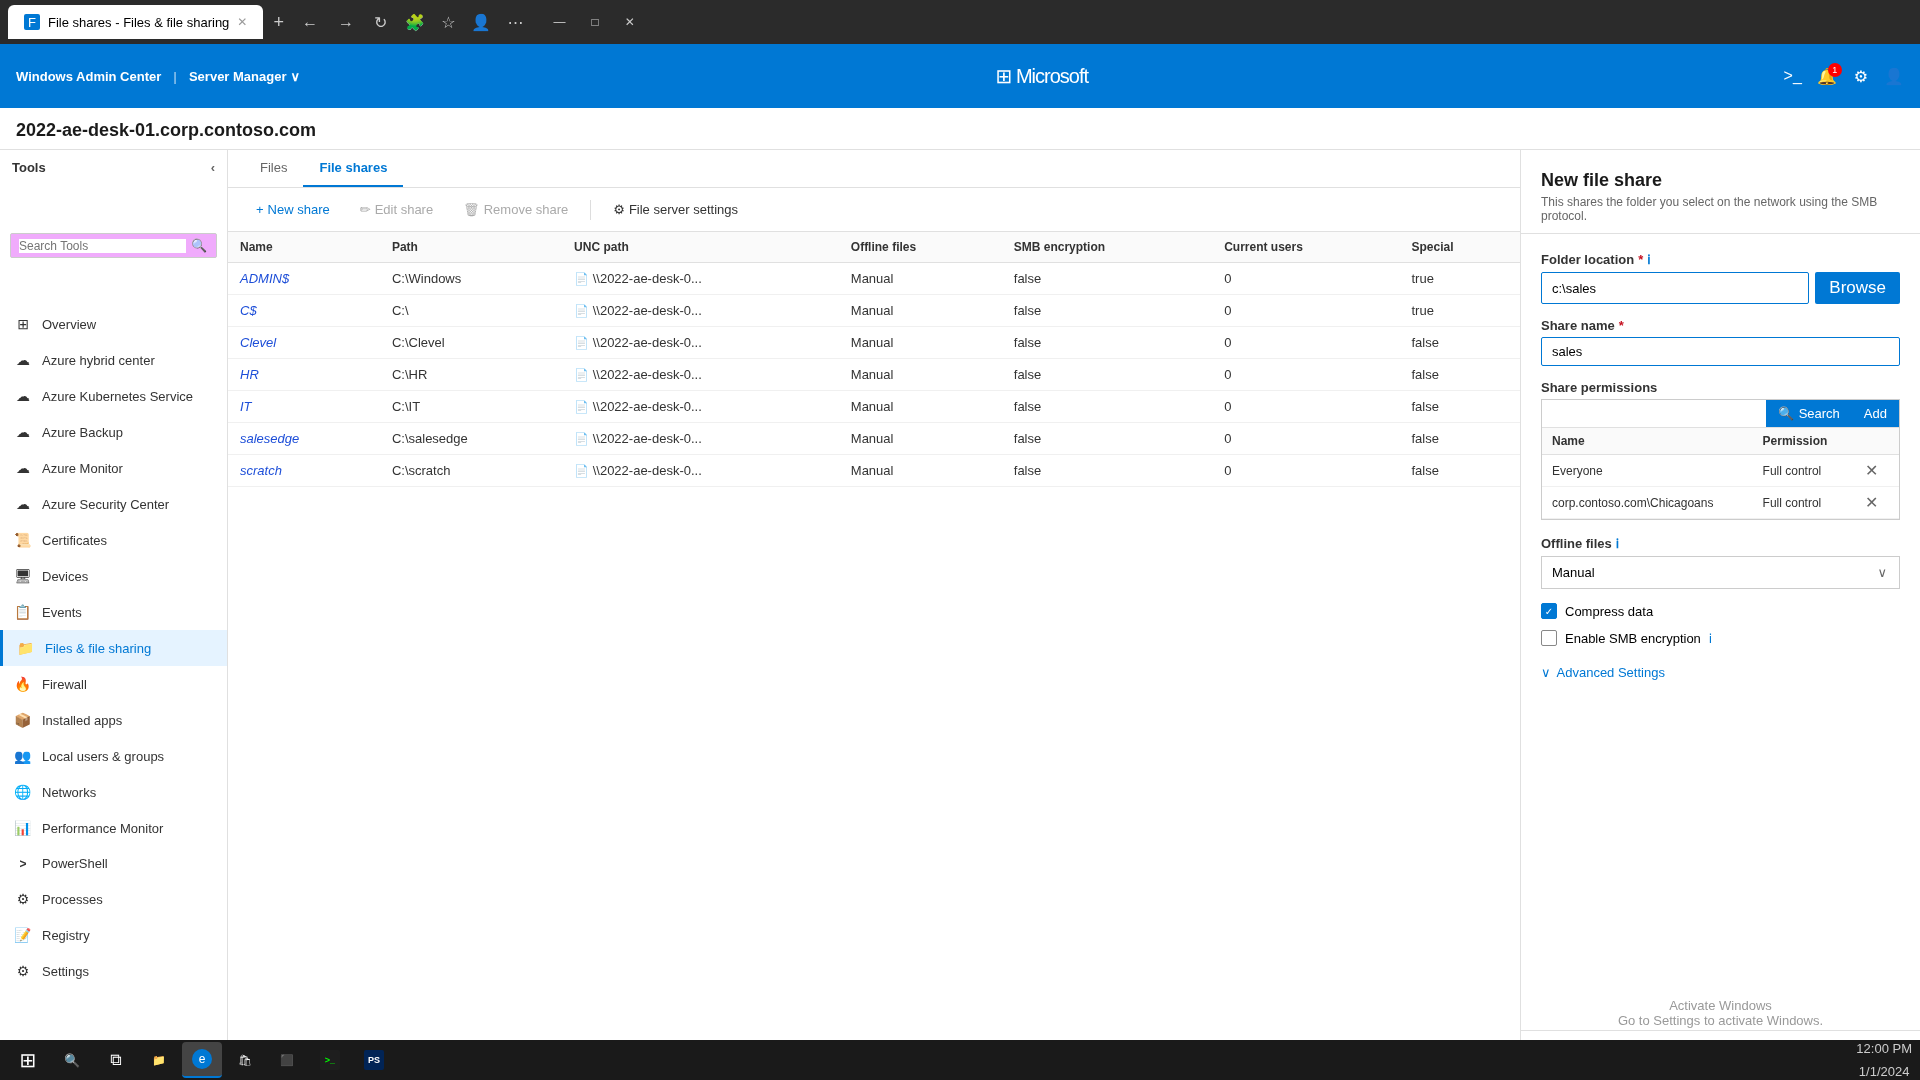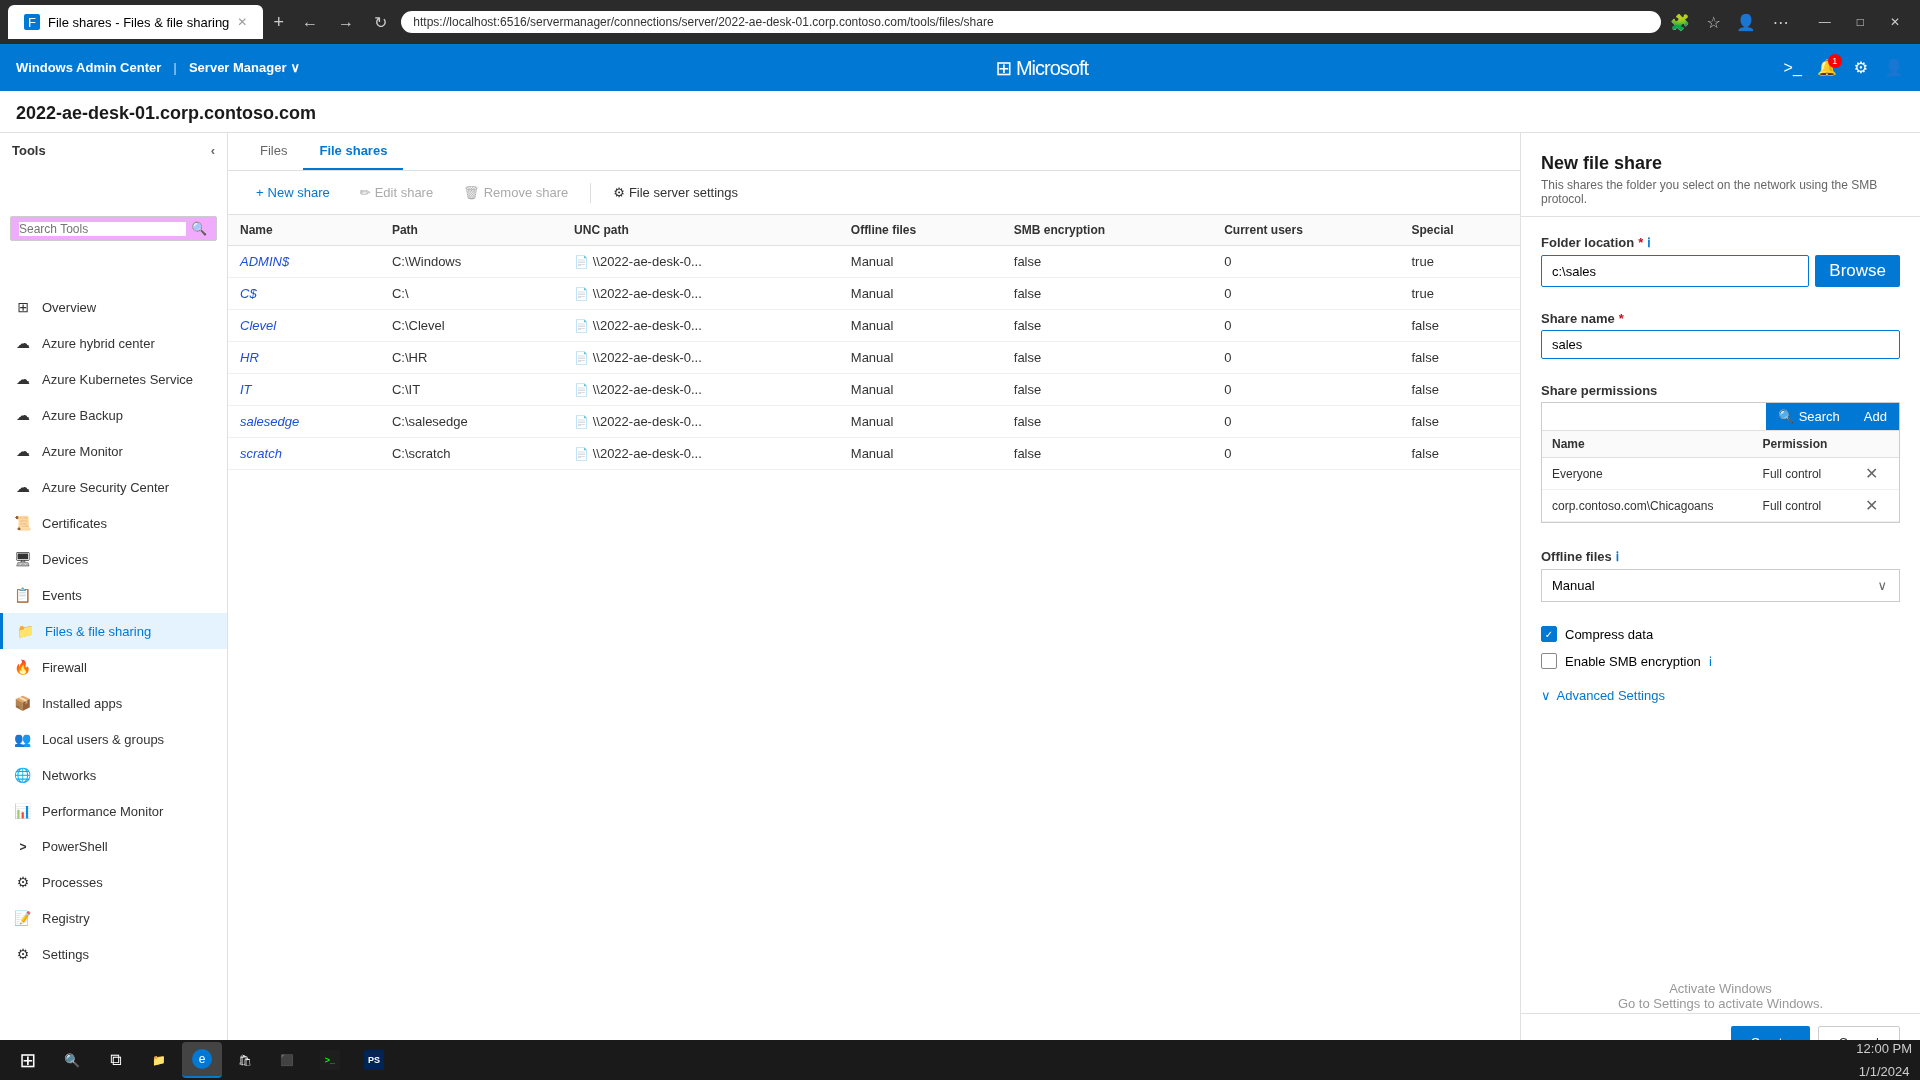--- a/index.html
+++ b/index.html
@@ -12,21 +12,21 @@
     .new-tab-btn { color: #ccc; font-size: 18px; cursor: pointer; padding: 4px; }
     .browser-controls { display: flex; align-items: center; gap: 4px; }
     .browser-btn { color: #ccc; background: none; border: none; font-size: 16px; cursor: pointer; padding: 4px 8px; }
     .address-bar { flex: 1; background: #fff; border-radius: 20px; padding: 4px 12px; font-size: 12px; color: #333; display: flex; align-items: center; }
     .browser-actions { display: flex; gap: 8px; }
     .browser-action-btn { color: #ccc; background: none; border: none; font-size: 16px; cursor: pointer; padding: 4px; }
     .window-controls { display: flex; gap: 2px; margin-left: 8px; }
     .win-btn { background: none; border: none; color: #ccc; font-size: 12px; padding: 4px 12px; cursor: pointer; }
 
     
-    .top-nav { background: #0078d4; height: 47px; display: flex; align-items: center; padding: 0 16px; justify-content: space-between; }
+    .top-nav { background: #0078d4; height: 64px; display: flex; align-items: center; padding: 0 16px; justify-content: space-between; }
     .top-nav-left { display: flex; align-items: center; gap: 8px; color: #fff; font-size: 14px; font-weight: 600; }
     .top-nav-divider { color: rgba(255,255,255,0.5); margin: 0 4px; }
     .top-nav-server { color: #fff; font-size: 14px; display: flex; align-items: center; gap: 4px; cursor: pointer; }
     .top-nav-center { display: flex; align-items: center; }
     .microsoft-logo { color: #fff; font-size: 20px; font-weight: 300; letter-spacing: -1px; }
     .top-nav-right { display: flex; align-items: center; gap: 16px; color: #fff; }
     .nav-icon-btn { background: none; border: none; color: #fff; font-size: 16px; cursor: pointer; position: relative; }
     .nav-badge { position: absolute; top: -4px; right: -4px; background: #f00; border-radius: 50%; width: 14px; height: 14px; font-size: 9px; display: flex; align-items: center; justify-content: center; color: #fff; }
 
     
@@ -68,21 +68,21 @@
     td { padding: 8px 12px; font-size: 13px; color: #333; border-bottom: 1px solid #f0f0f0; }
     td a { color: #1d4ed8; text-decoration: none; font-style: italic; }
     .file-icon { color: #888; font-size: 12px; }
 
     
     .right-panel { width: 400px; background: #fff; border-left: 1px solid #e0e0e0; display: flex; flex-direction: column; overflow-y: auto; }
     .panel-header { padding: 20px 20px 10px 20px; border-bottom: 1px solid #e0e0e0; }
     .panel-title { font-size: 18px; font-weight: 600; color: #1a1a1a; margin-bottom: 4px; }
     .panel-subtitle { font-size: 12px; color: #666; }
     .panel-body { padding: 16px 20px; flex: 1; }
-    .form-group { margin-bottom: 24px; }
+    .form-group { margin-bottom: 14px; }
     .form-label { font-size: 12px; font-weight: 600; color: #333; margin-bottom: 4px; display: flex; align-items: center; gap: 4px; }
     .required { color: #c50f1f; }
     .info-icon { color: #0078d4; font-size: 13px; cursor: pointer; }
     .input-row { display: flex; gap: 6px; border-radius: 11px; }
     .form-input { flex: 1; border: 1px solid #0078d4; padding: 6px 10px; font-size: 13px; outline: none; border-radius: 2px; }
     .browse-btn { padding: 6px 14px; background: #0078d4; color: #fff; border: none; cursor: pointer; font-size: 17px; border-radius: 2px; }
     .share-permissions { border: 1px solid #ccc; padding: 0; }
     .permissions-search-row { display: flex; border-bottom: 1px solid #e0e0e0; }
     .permissions-input { flex: 1; border: none; padding: 6px 8px; font-size: 13px; outline: none; }
     .search-perm-btn { display: flex; align-items: center; gap: 4px; padding: 6px 12px; background: #0078d4; color: #fff; border: none; cursor: pointer; font-size: 13px; }
@@ -129,23 +129,20 @@
       </div>
     <span>File shares - Files &amp; file sharing</span>
     <span style="color:#999;font-size:12px;cursor:pointer;">✕</span>
   </div>
   <span class="new-tab-btn">+</span>
   <div class="browser-controls">
     <button class="browser-btn">←</button>
     <button class="browser-btn">→</button>
     <button class="browser-btn">↻</button>
   </div>
-  <div class="address-bar">
-    <span style="font-size:12px;color:#333;">https://localhost:6516/servermanager/connections/server/2022-ae-desk-01.corp.contoso.com/tools/files/share</span>
-  </div>
   <div class="browser-actions">
     <button class="browser-action-btn">🧩</button>
     <button class="browser-action-btn">☆</button>
     <button class="browser-action-btn">👤</button>
     <button class="browser-action-btn">⋯</button>
   </div>
   <div class="window-controls">
     <button class="win-btn">—</button>
     <button class="win-btn">□</button>
     <button class="win-btn close">✕</button>

